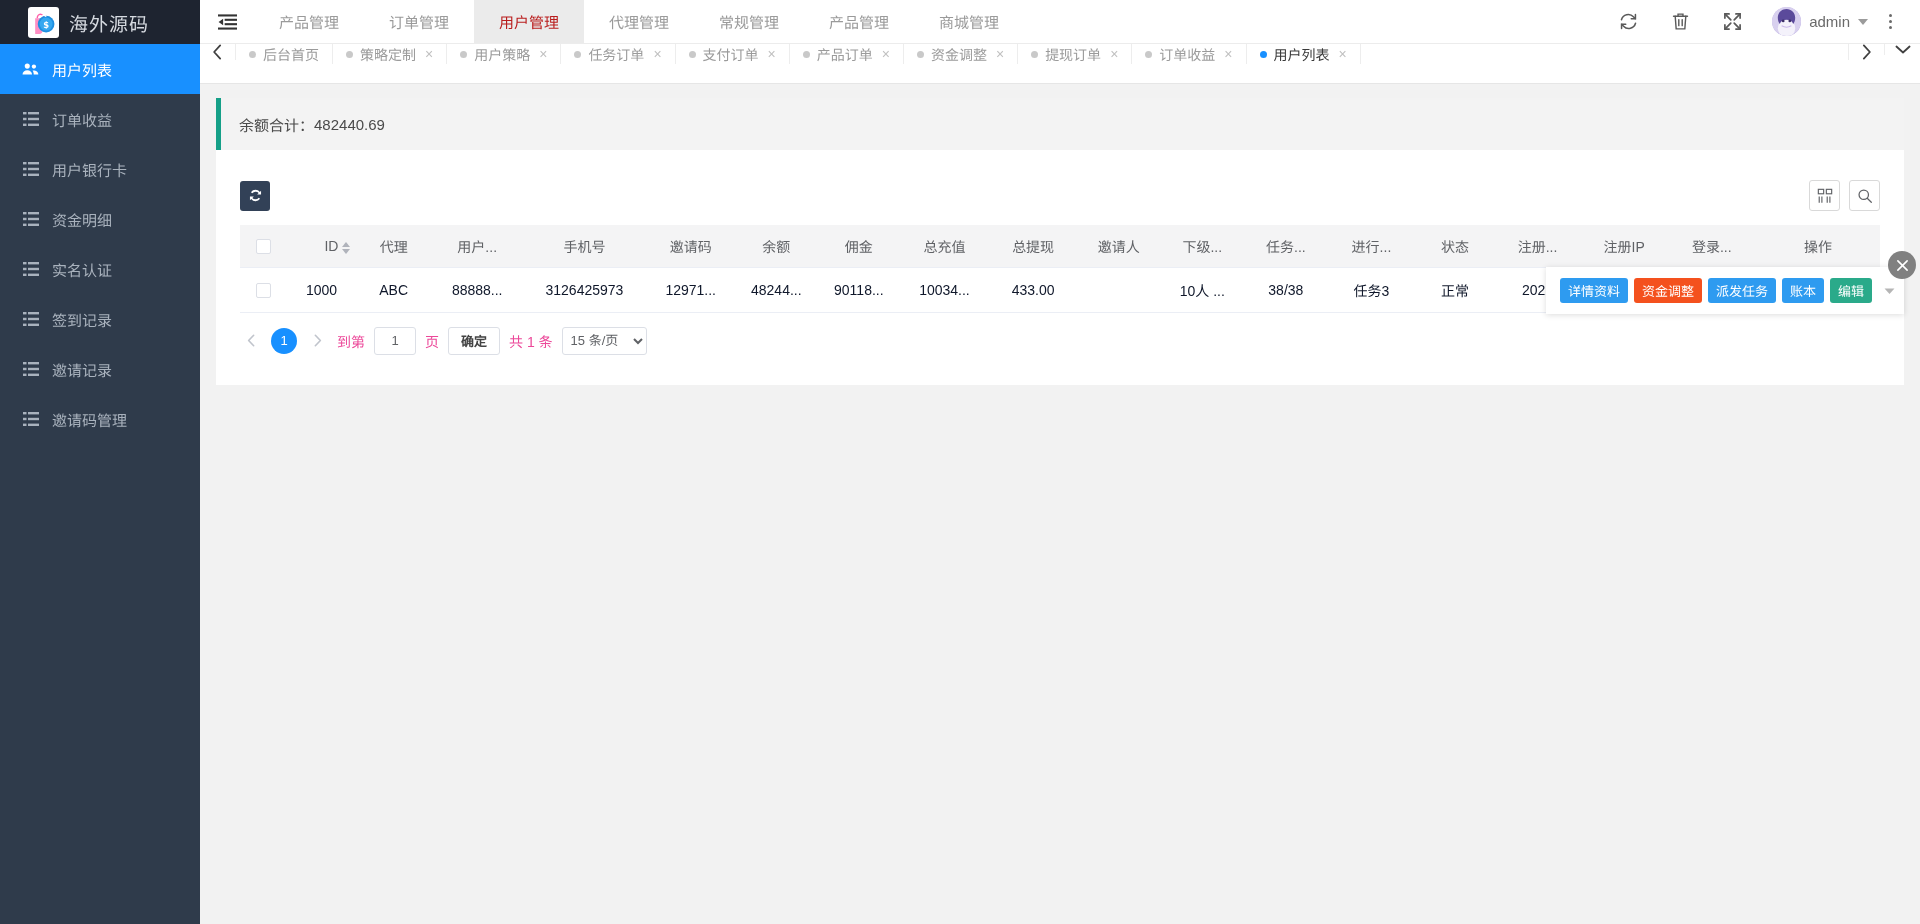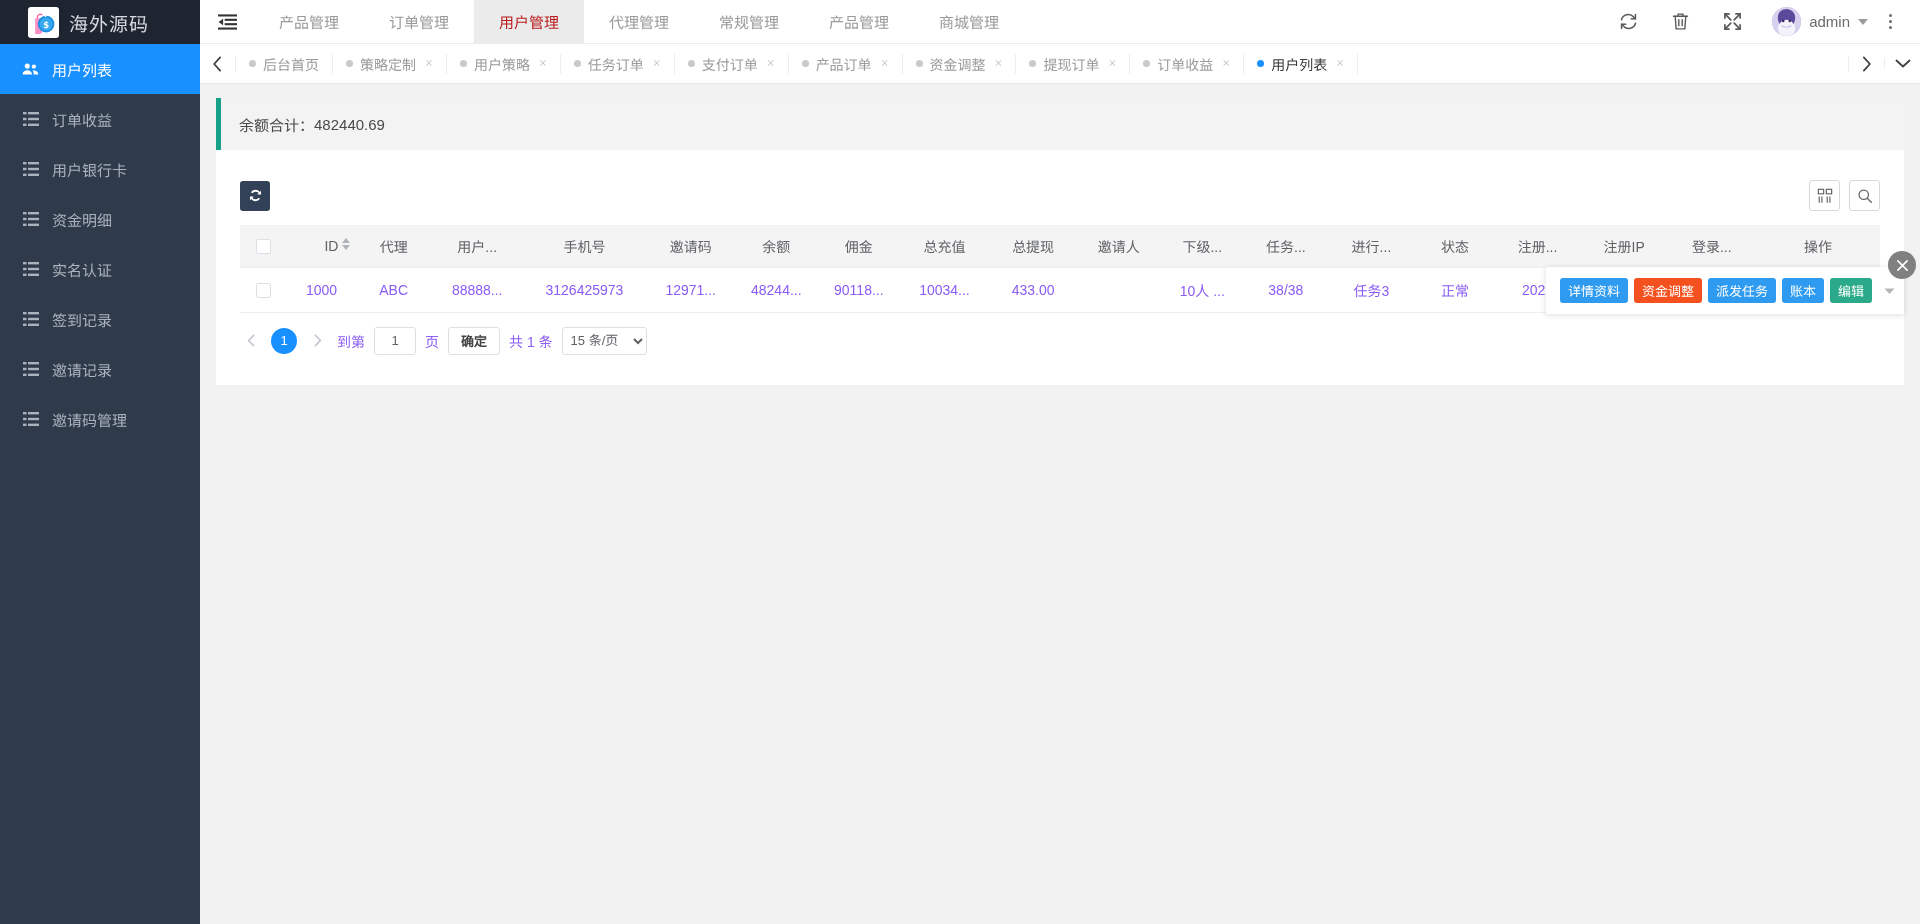--- a/index.html
+++ b/index.html
@@ -134,23 +134,22 @@
     width: 32px; height: 44px;
     display: flex; flex-direction: column; align-items: center; justify-content: center;
     gap: 3px; cursor: pointer;
   }
   .kebab i { width: 3px; height: 3px; background: #6a6a6a; border-radius: 50%; display: block; }
 
   
   .tabstrip {
     height: 40px; min-height: 40px;
     background: #ffffff;
-    display: flex; align-items: center;
+    display: flex; align-items: flex-start;
     border-bottom: 1px solid #e6e6e6;
-    font-family: Liberation Serif, serif;
   }
   .tabstrip-arrow {
     width: 36px;
     display: flex; align-items: center; justify-content: center;
     border-right: 1px solid #ededed;
     color: #333;
     cursor: pointer;
     flex-shrink: 0;
   }
   .tabstrip-arrow.right { border-right: none; border-left: 1px solid #ededed; }
@@ -244,29 +243,29 @@
     border-bottom: 1px solid #ebeef5;
     padding: 0 4px;
     white-space: nowrap;
     overflow: hidden;
     text-overflow: ellipsis;
     user-select: none;
   }
   table.grid tbody td {
     height: 45px;
     font-size: 14px;
-    color: #8b5cf6;
+    color: #0f172a;
     text-align: center;
     border-bottom: 1px solid #ebeef5;
     padding: 0 4px;
     white-space: nowrap;
     overflow: hidden;
     text-overflow: ellipsis;
   }
-  .th-inner { display: inline-flex; align-items: flex-start; gap: 4px; justify-content: center; margin-left: 32px; }
+  .th-inner { display: inline-flex; align-items: flex-end; gap: 4px; justify-content: center; margin-left: 32px; }
   .sort-arrows { display: inline-flex; flex-direction: column; gap: 2px; line-height: 0; }
   .sort-arrows i { display: block; width: 0; height: 0; }
   .sort-arrows .up {
     border-left: 4px solid transparent; border-right: 4px solid transparent;
     border-bottom: 5px solid #b0b3bb;
   }
   .sort-arrows .dn {
     border-left: 4px solid transparent; border-right: 4px solid transparent;
     border-top: 5px solid #b0b3bb;
   }
@@ -339,21 +338,21 @@
   }
   .pg-num {
     min-width: 26px; height: 26px;
     border-radius: 50%;
     background: #1890ff;
     color: #fff;
     display: flex; align-items: center; justify-content: center;
     font-size: 13px;
     cursor: pointer;
   }
-  .pg-label { color: #8b5cf6; font-size: 14px; }
+  .pg-label { color: #ec4899; font-size: 14px; }
   .pg-input {
     width: 42px; height: 28px;
     border: 1px solid #dcdfe6;
     border-radius: 3px;
     text-align: center;
     font-size: 13px;
     color: #606266;
     outline: none;
     font-family: "Liberation Sans", "DejaVu Sans", sans-serif;
   }

